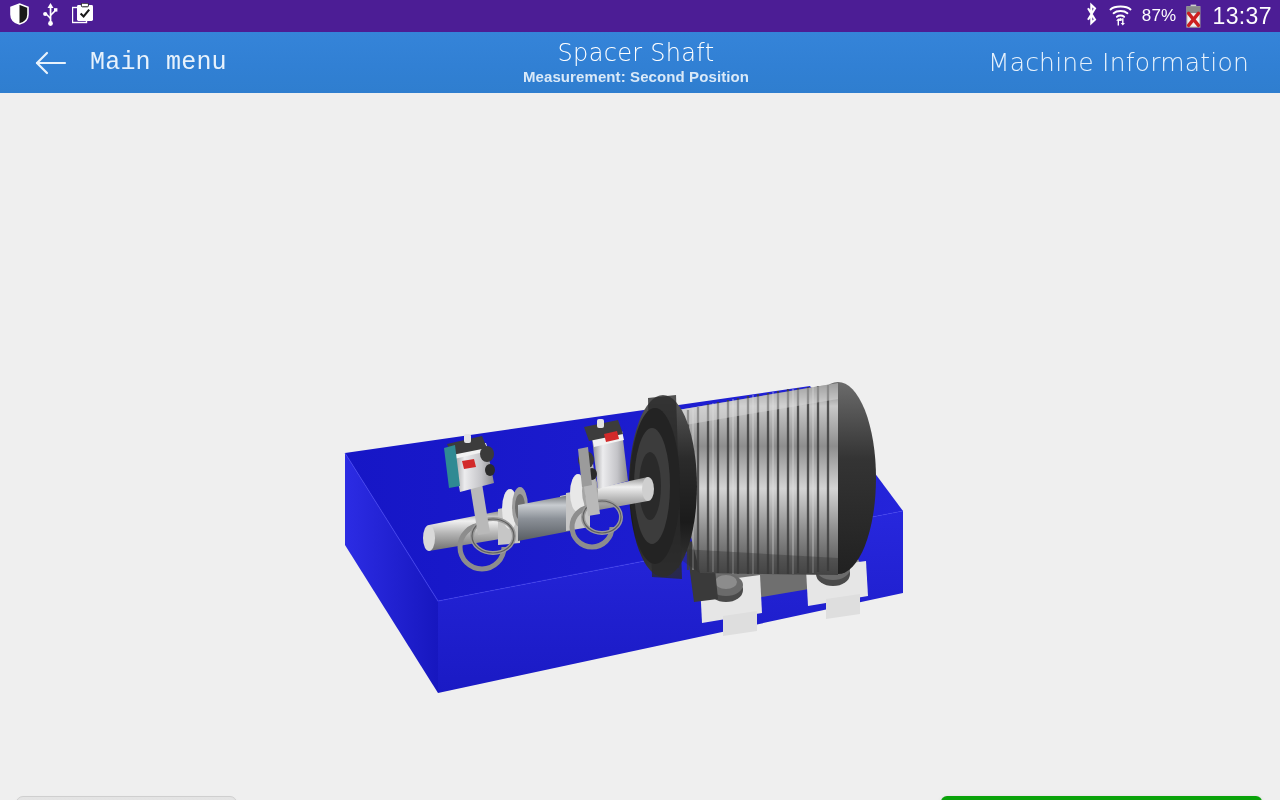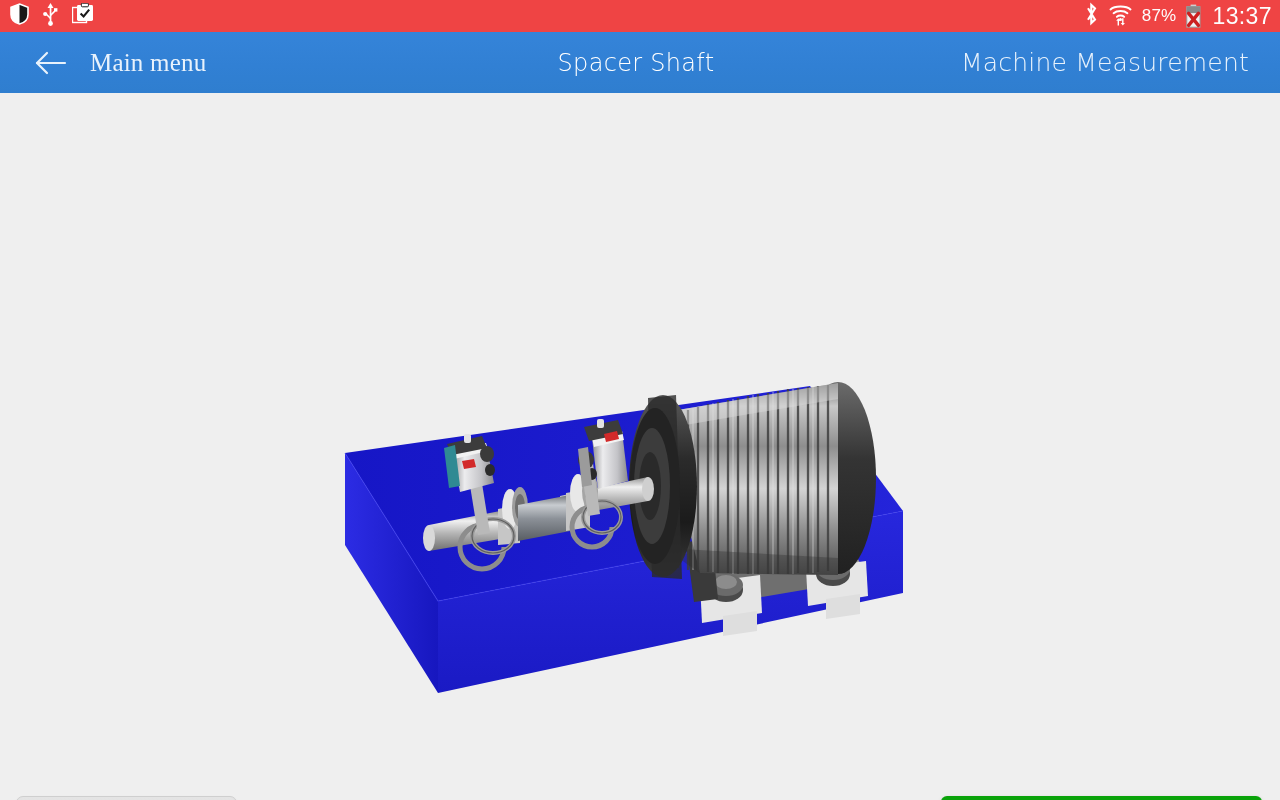--- a/index.html
+++ b/index.html
@@ -7,21 +7,21 @@
     width:1280px; height:800px;
     background:#efefef;
     font-family:"Liberation Sans", sans-serif;
     overflow:hidden;
   }
   #app { position:relative; width:1280px; height:800px; background:#efefef; }
 
   
   .statusbar {
     position:absolute; left:0; top:0; width:1280px; height:32px;
-    background:#ef4444; display:flex; align-items:center;
+    background:#4c1d95; display:flex; align-items:center;
     padding:0 8px 0 10px;
   }
   .sb-left { display:flex; align-items:center; gap:13px; }
   .sb-right { margin-left:auto; display:flex; align-items:center; gap:9px; }
   .sb-icon { display:block; }
   .sb-text {
     color:#fdfdfd; font-size:17px; letter-spacing:.2px;
     font-family:"Liberation Sans", sans-serif;
   }
   .sb-clock { color:#fdfdfd; font-size:23px; letter-spacing:.4px; padding-left:1px; }
@@ -32,21 +32,21 @@
     position:absolute; left:0; top:32px; width:1280px; height:61px;
     background:linear-gradient(to bottom,#3584d9 0%, #3180d4 55%, #2f7ecf 100%);
     display:flex; align-items:center;
   }
   .hdr-back {
     display:flex; align-items:center; gap:22px; padding-left:34px; cursor:pointer;
   }
   .back-arrow { width:34px; height:28px; display:block; }
   .hdr-back-label {
     color:#e8f2fc; font-size:25px; font-weight:300; letter-spacing:.2px;
-    font-family:Liberation Serif, serif;
+    font-family:Liberation Mono, monospace;
   }
   .hdr-center {
     position:absolute; left:0; right:8px; top:0; height:61px;
     display:flex; flex-direction:column; align-items:center; justify-content:center;
     pointer-events:none;
   }
   .hdr-title {
     color:#ffffff; font-size:24px; font-weight:300; line-height:28px;
     letter-spacing:.3px; font-family:"DejaVu Sans", sans-serif;
   }
@@ -162,23 +162,24 @@
             <line x1="31" y1="14" x2="3" y2="14"></line>
             <polyline points="13,4 3,14 13,24"></polyline>
           </g>
         </svg>
       </span>
       <span class="hdr-back-label">Main menu</span>
     </div>
 
     <div class="hdr-center">
       <div class="hdr-title">Spacer Shaft</div>
-    </div>
-
-    <div class="hdr-right">Machine Measurement</div>
+      <div class="hdr-subtitle">Measurement: Second Position</div>
+    </div>
+
+    <div class="hdr-right">Machine Information</div>
   </div>
 
   <div class="stage">
 
     <svg class="scene" viewBox="0 0 1280 640">
       <defs>
         <linearGradient id="gBaseFront" x1="0" y1="0" x2="0" y2="1">
           <stop offset="0%" stop-color="#2727dd"></stop>
           <stop offset="100%" stop-color="#1a1ac4"></stop>
         </linearGradient>

